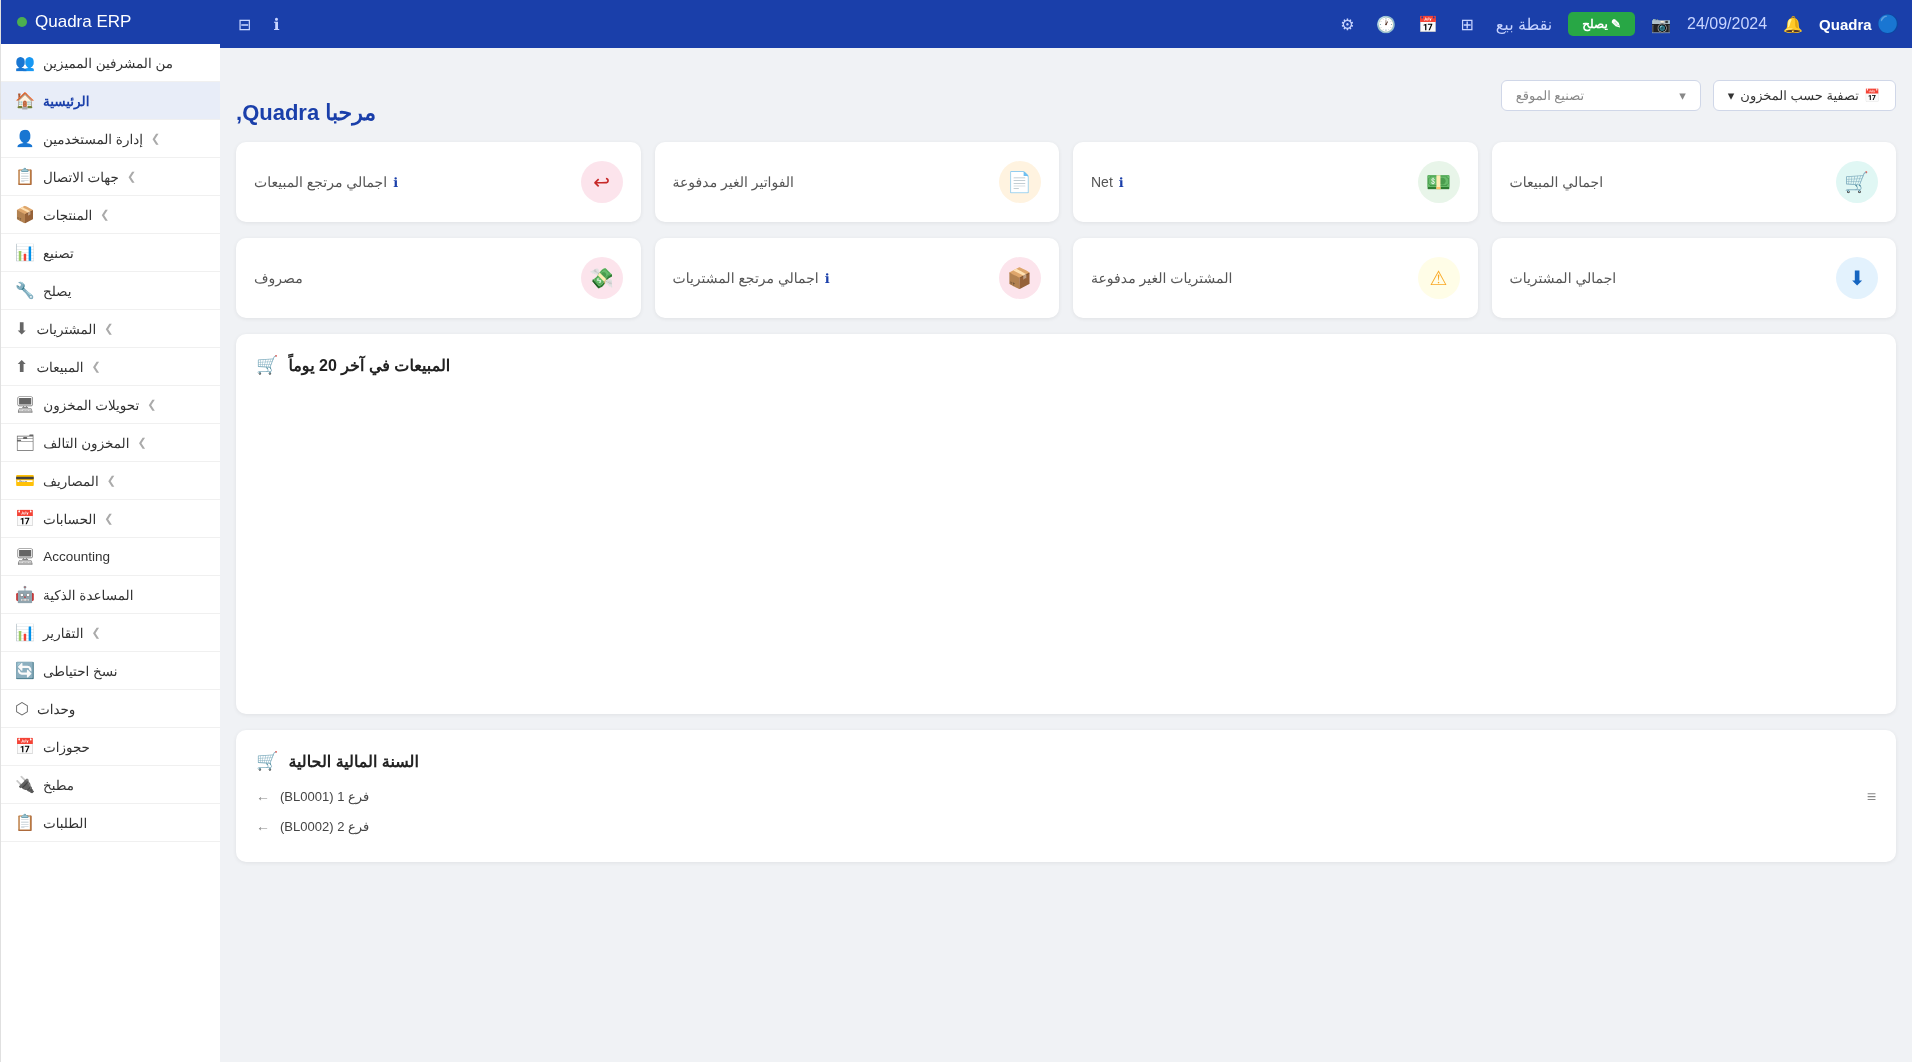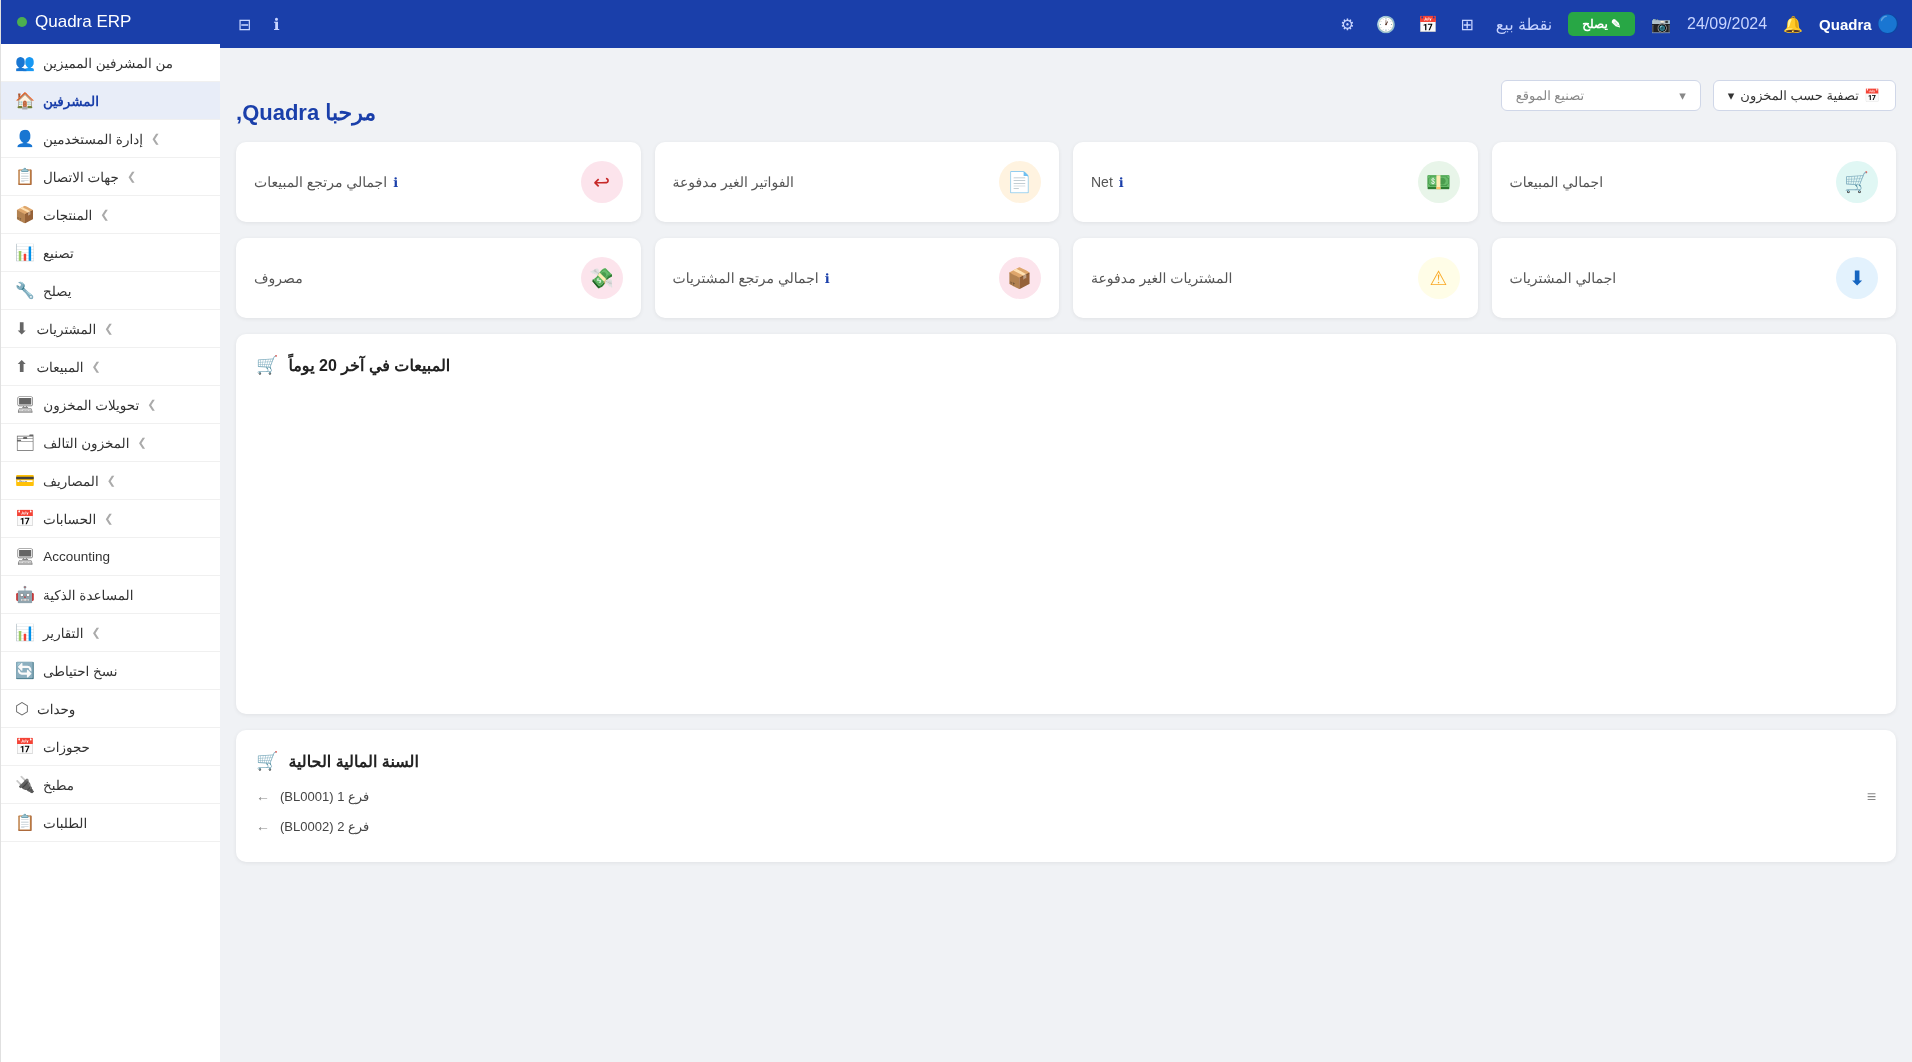--- a/index.html
+++ b/index.html
@@ -307,21 +307,21 @@
     <span>Quadra ERP</span>
     <span class="dot"></span>
   </div>
 
   <div id="sidebar-items-container">
       <div class="sidebar-item">
         <span>من المشرفين المميزين</span>
         <span class="icon">👥</span>
       </div>
       <div class="sidebar-item active">
-        <span>المشرفين</span>
+        <span>الرئيسية</span>
         <span class="icon">🏠</span>
       </div>
       <div class="sidebar-item">
         <span class="chevron">❯</span>
         <span>إدارة المستخدمين</span>
         <span class="icon">👤</span>
       </div>
       <div class="sidebar-item">
         <span class="chevron">❯</span>
         <span>جهات الاتصال</span>

